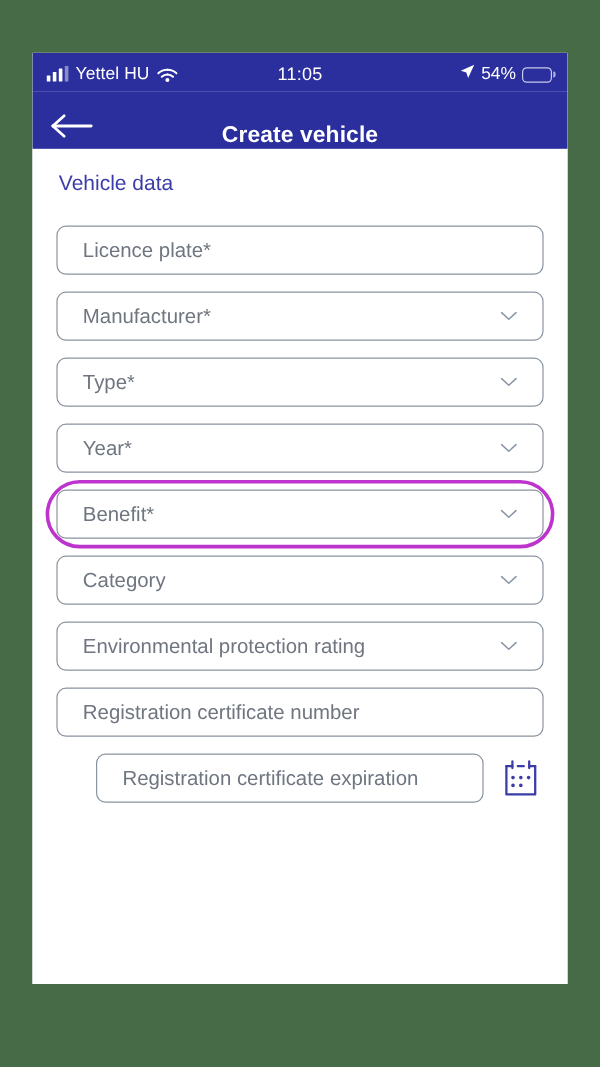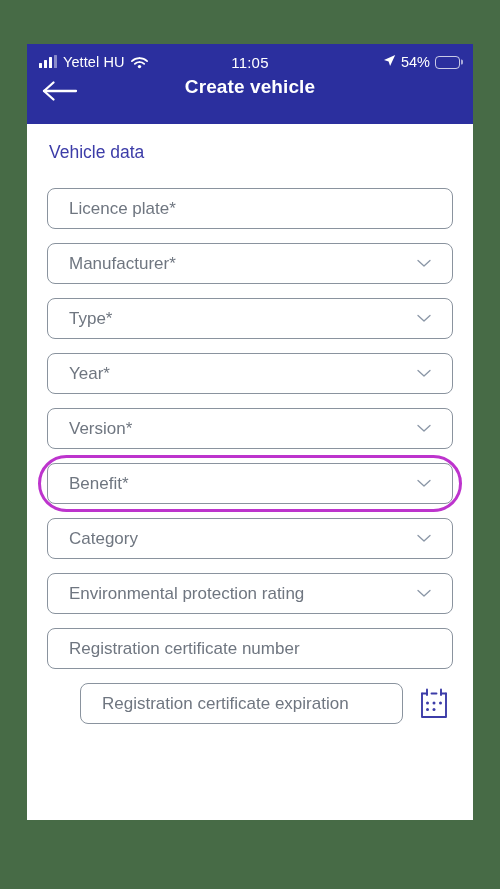--- a/index.html
+++ b/index.html
@@ -116,21 +116,21 @@
     height: 5px;
     background: rgba(255,255,255,0.6);
     border-radius: 0 1.5px 1.5px 0;
   }
 
   
   .nav-bar {
     height: 48px;
     background: #2b2f9e;
     display: flex;
-    align-items: flex-start;
+    align-items: flex-end;
     position: relative;
     padding: 0 14px;
   }
 
   .back-button {
     width: 44px;
     height: 34px;
     display: flex;
     align-items: center;
     z-index: 2;
@@ -296,28 +296,20 @@
           <div class="field">
             <span class="field-label">Type*</span>
             <svg class="chevron" width="14" height="9" viewBox="0 0 14 9">
               <path d="M1 1.5 L7 7 L13 1.5" fill="none" stroke="#8a96a6" stroke-width="1.3" stroke-linecap="round" stroke-linejoin="round"></path>
             </svg>
           </div>
         </div>
         <div class="field-row">
           <div class="field">
             <span class="field-label">Year*</span>
-            <svg class="chevron" width="14" height="9" viewBox="0 0 14 9">
-              <path d="M1 1.5 L7 7 L13 1.5" fill="none" stroke="#8a96a6" stroke-width="1.3" stroke-linecap="round" stroke-linejoin="round"></path>
-            </svg>
-          </div>
-        </div>
-        <div class="field-row">
-          <div class="field">
-            <span class="field-label">Version*</span>
             <svg class="chevron" width="14" height="9" viewBox="0 0 14 9">
               <path d="M1 1.5 L7 7 L13 1.5" fill="none" stroke="#8a96a6" stroke-width="1.3" stroke-linecap="round" stroke-linejoin="round"></path>
             </svg>
           </div>
         </div>
         <div class="field-row highlighted">
           <div class="field">
             <span class="field-label">Benefit*</span>
             <svg class="chevron" width="14" height="9" viewBox="0 0 14 9">
               <path d="M1 1.5 L7 7 L13 1.5" fill="none" stroke="#8a96a6" stroke-width="1.3" stroke-linecap="round" stroke-linejoin="round"></path>

